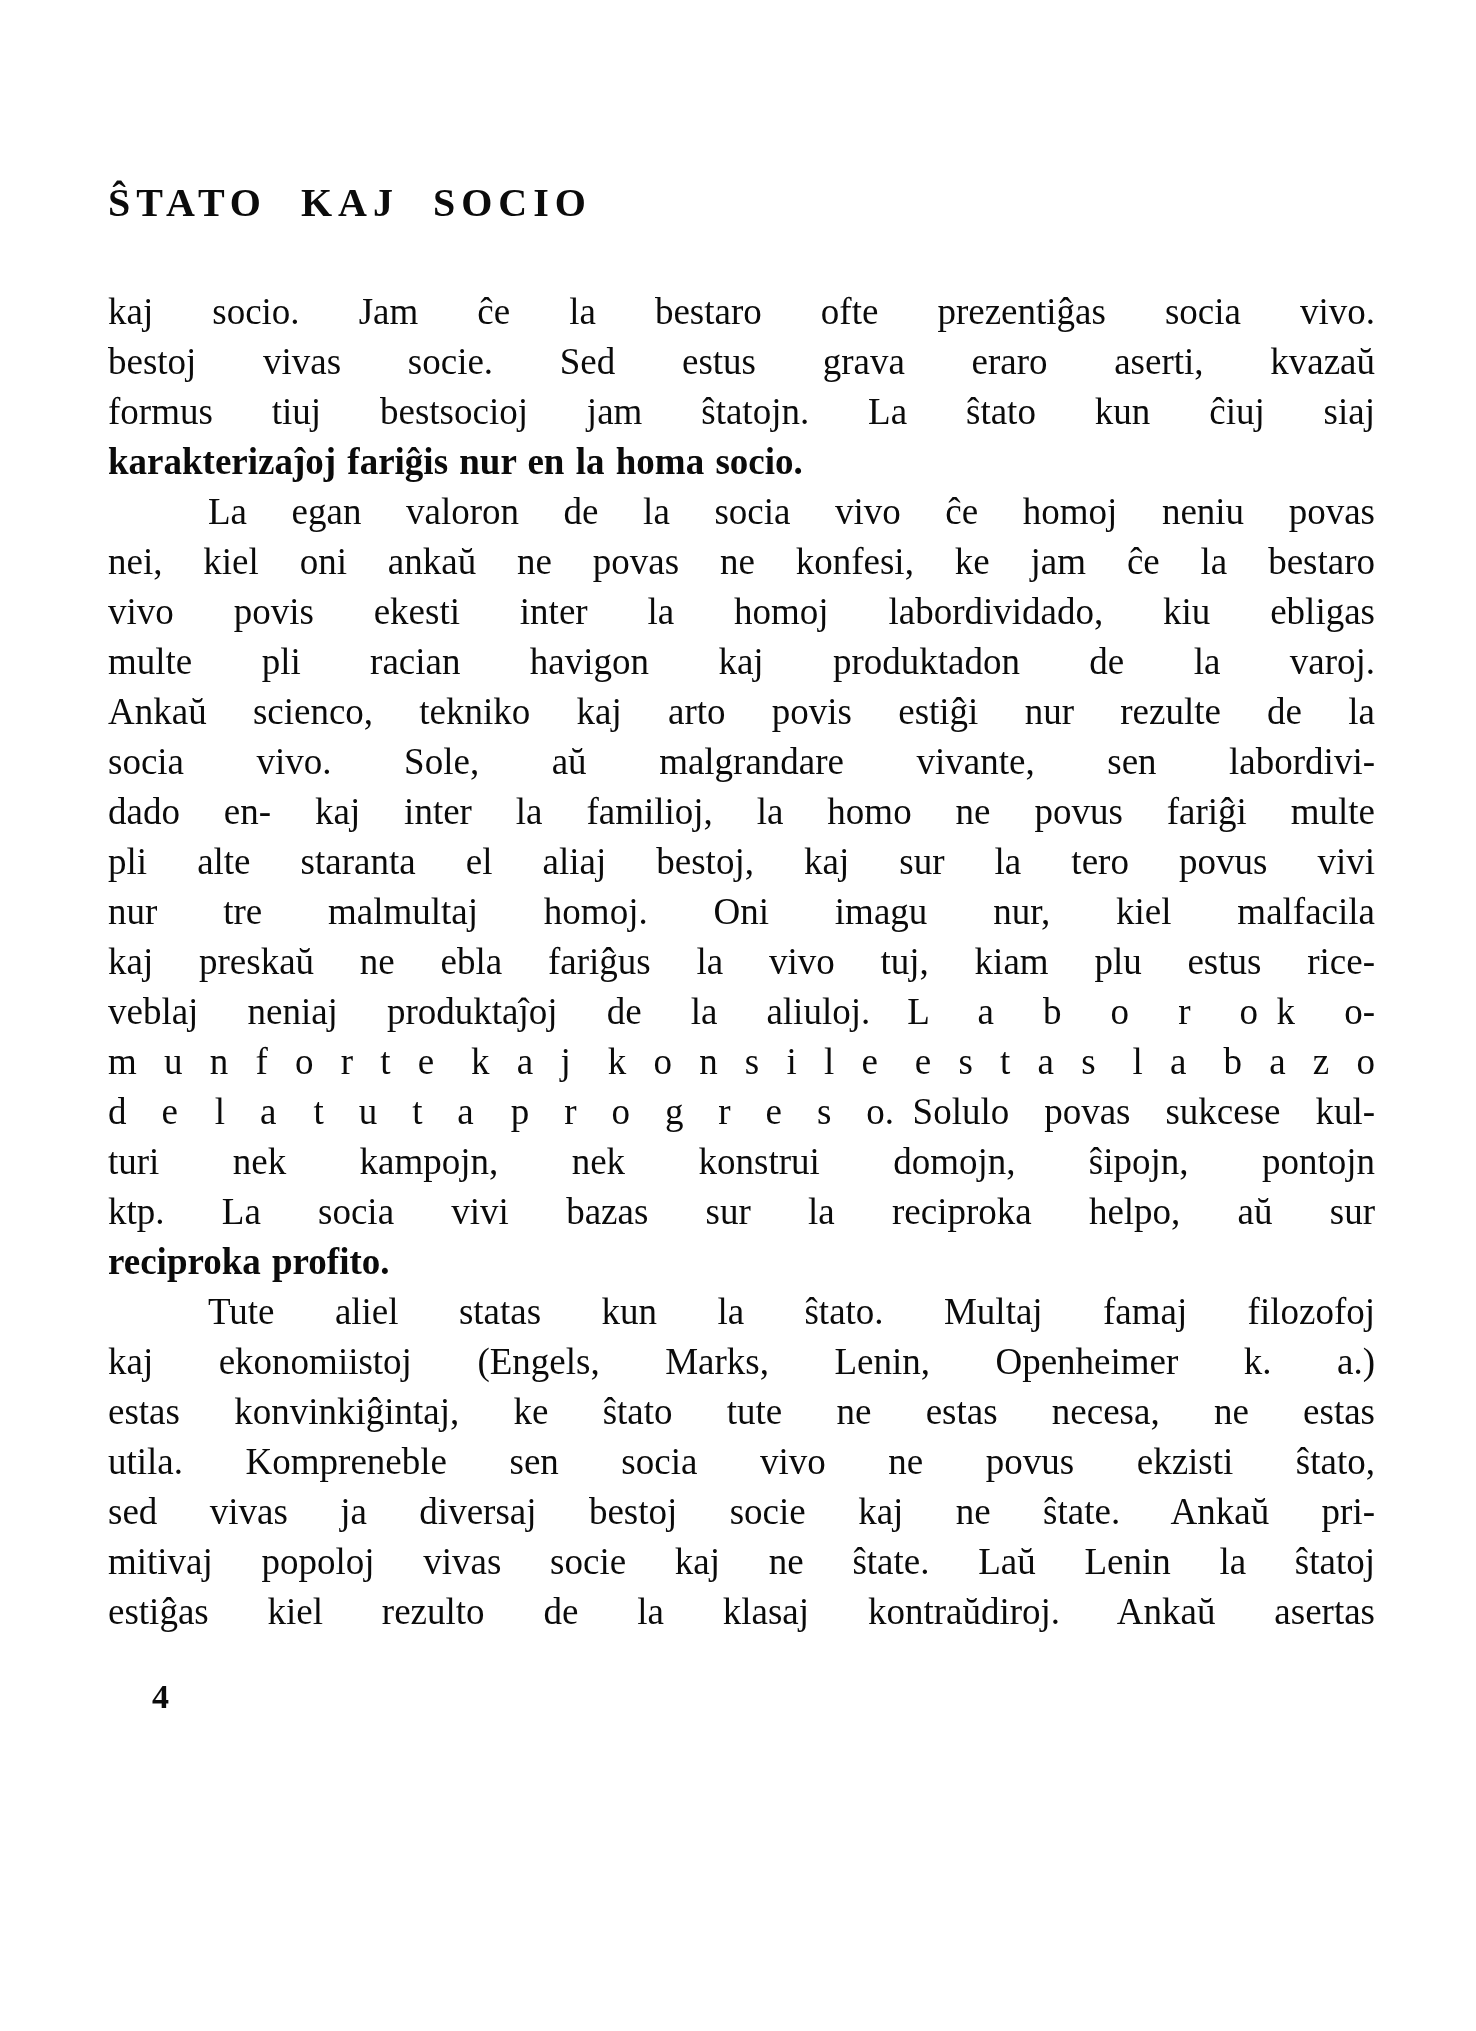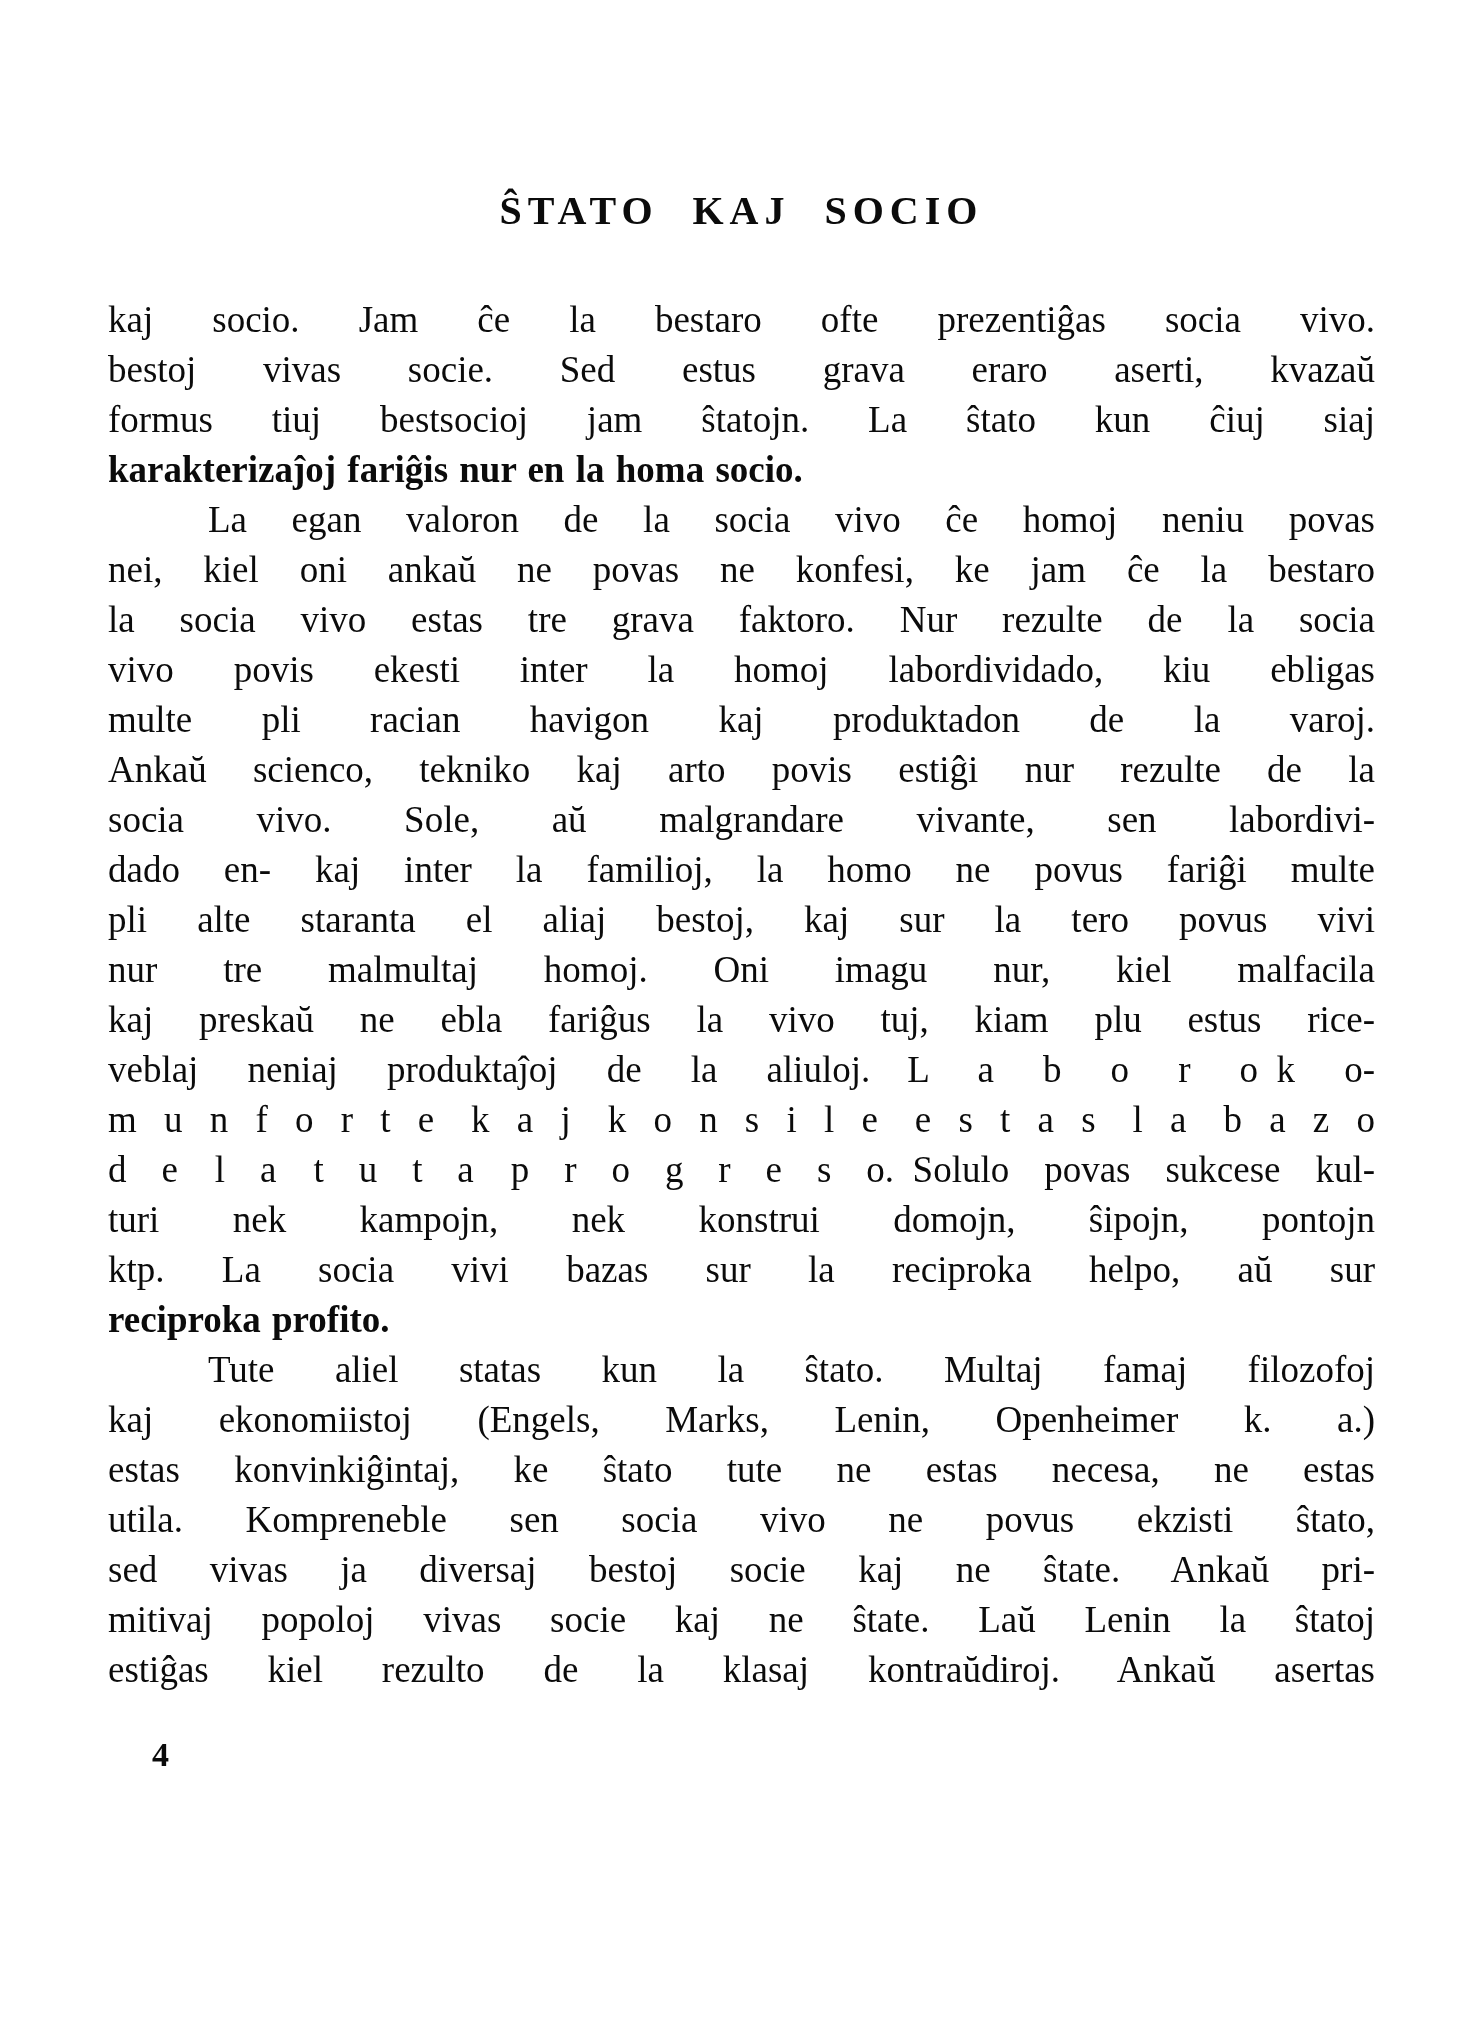--- a/index.html
+++ b/index.html
@@ -9,25 +9,25 @@
     height: 2031px;
     margin: 0 auto;
     background: #ffffff;
     box-sizing: border-box;
     padding: 181px 101px 0 108px;
     font-family: "Liberation Serif", "DejaVu Serif", serif;
     color: #0b0b0b;
     overflow: hidden;
   }
   .title {
-    margin: 8px;
+    margin: 0;
     font-size: 40px;
     line-height: 44px;
     font-weight: bold;
-    text-align: center;
+    text-align: left;
     letter-spacing: 6px;
     word-spacing: 18px;
     white-space: nowrap;
   }
   .body-text {
     margin-top: 62px;
     font-size: 37px;
     line-height: 50px;
     word-spacing: 2px;
   }
@@ -58,21 +58,20 @@
 <div class="page">
   <h1 class="title">ŜTATO KAJ SOCIO</h1>
 
   <div class="body-text">
     <div class="line">kaj socio. Jam ĉe la bestaro ofte prezentiĝas socia vivo.</div>
     <div class="line">bestoj vivas socie. Sed estus grava eraro aserti, kvazaŭ</div>
     <div class="line">formus tiuj bestsocioj jam ŝtatojn. La ŝtato kun ĉiuj siaj</div>
     <div class="line noj">karakterizaĵoj fariĝis nur en la homa socio.</div>
     <div class="line indent">La egan valoron de la socia vivo ĉe homoj neniu povas</div>
     <div class="line">nei, kiel oni ankaŭ ne povas ne konfesi, ke jam ĉe la bestaro</div>
-    <div class="line">la socia vivo estas tre grava faktoro. Nur rezulte de la socia</div>
     <div class="line">vivo povis ekesti inter la homoj labordividado, kiu ebligas</div>
     <div class="line">multe pli racian havigon kaj produktadon de la varoj.</div>
     <div class="line">Ankaŭ scienco, tekniko kaj arto povis estiĝi nur rezulte de la</div>
     <div class="line">socia vivo. Sole, aŭ malgrandare vivante, sen labordivi-</div>
     <div class="line">dado en- kaj inter la familioj, la homo ne povus fariĝi multe</div>
     <div class="line">pli alte staranta el aliaj bestoj, kaj sur la tero povus vivi</div>
     <div class="line">nur tre malmultaj homoj. Oni imagu nur, kiel malfacila</div>
     <div class="line">kaj preskaŭ ne ebla fariĝus la vivo tuj, kiam plu estus rice-</div>
     <div class="line">veblaj neniaj produktaĵoj de la aliuloj. L a b o r o k o-</div>
     <div class="line">m u n f o r t e k a j k o n s i l e e s t a s l a b a z o</div>

